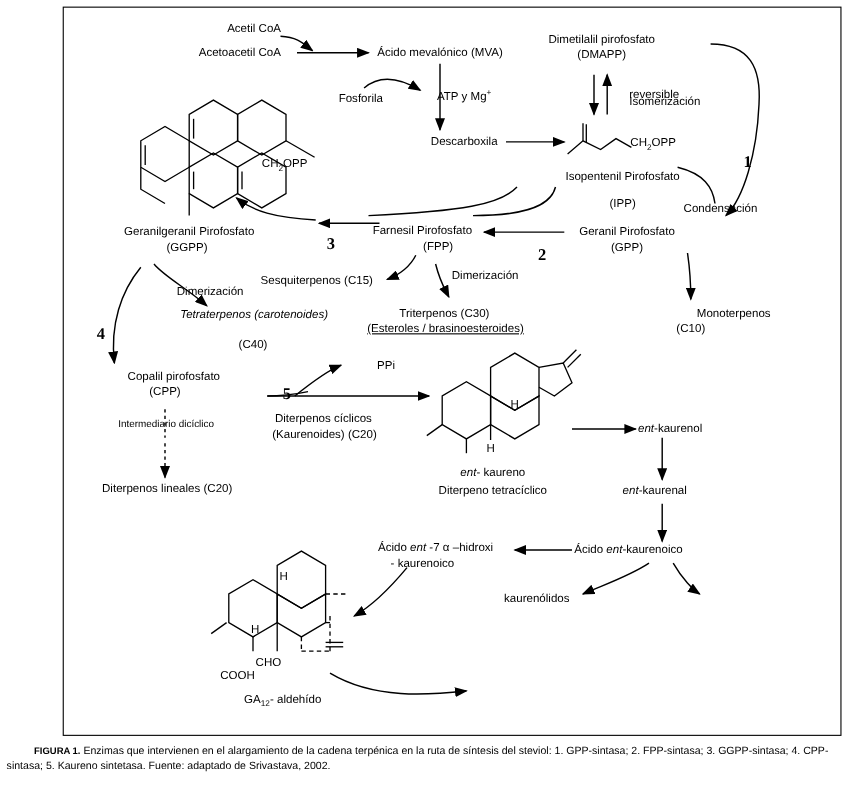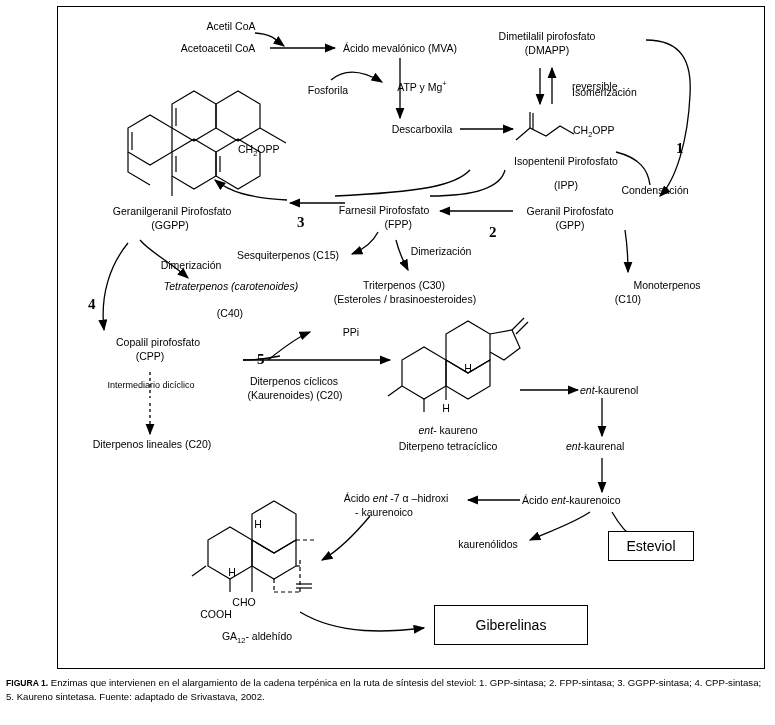--- a/index.html
+++ b/index.html
@@ -3,21 +3,21 @@
 <meta charset="utf-8">
 <style>
   html,body{margin:0;padding:0;background:#ffffff;}
   body{width:775px;height:725px;font-family:"Liberation Sans",sans-serif;color:#000;}
   #wrap{position:relative;width:775px;height:725px;overflow:hidden;}
   .frame{position:absolute;left:57px;top:6px;width:706px;height:661px;border:1px solid #000;background:#fff;}
   .lbl{position:absolute;font-size:10.5px;line-height:1.15;text-align:center;white-space:nowrap;}
   .num{position:absolute;font-weight:bold;font-size:15px;font-family:"Liberation Serif",serif;}
   .box{position:absolute;border:1px solid #000;background:#fff;display:flex;align-items:center;justify-content:center;font-size:14px;}
   .caption{position:absolute;left:6px;top:676px;width:762px;font-size:9.6px;line-height:1.45;}
-  .caption b{font-size:8.6px;}
+  .caption b{font-size:8.6px;margin-left:25px;}
   svg.overlay{position:absolute;left:0;top:0;width:775px;height:725px;pointer-events:none;}
   .it{font-style:italic;margin-top:26px;}
   sub{font-size:7.5px;}
   sup{font-size:7.5px;}
 </style>
 </head>
 <body>
 
 <div id="wrap">
   <div class="frame"></div>
@@ -168,21 +168,21 @@
 
   <div class="lbl" style="left:312px;top:204px;width:144px;">Farnesil   Pirofosfato</div>
   <div class="lbl" style="left:362px;top:218px;width:50px;text-align:right;">(FPP)</div>
 
   <div class="lbl" style="left:512px;top:205px;width:116px;">Geranil Pirofosfato</div>
   <div class="lbl" style="left:544px;top:219px;width:52px;">(GPP)</div>
 
   <div class="lbl" style="left:402px;top:245px;width:78px;">Dimerización</div>
   <div class="lbl" style="left:222px;top:249px;width:132px;">Sesquiterpenos (C15)</div>
   <div class="lbl" style="left:348px;top:279px;width:112px;">Triterpenos (C30)</div>
-  <div class="lbl" style="left:330px;top:293px;width:150px;">(Esteroles / brasinoesteroides)</div>
+  <div class="lbl" style="left:330px;top:293px;width:150px;text-decoration:underline;">(Esteroles / brasinoesteroides)</div>
 
   <div class="lbl" style="left:588px;top:279px;width:80px;margin-left:39px;">Monoterpenos</div>
   <div class="lbl" style="left:604px;top:293px;width:48px;">(C10)</div>
 
   <div class="lbl" style="left:152px;top:259px;width:78px;">Dimerización</div>
   <div class="lbl" style="left:148px;top:280px;width:166px;font-style:italic;">Tetraterpenos (carotenoides)</div>
   <div class="lbl" style="left:206px;top:307px;width:48px;">(C40)</div>
 
   <div class="lbl" style="left:96px;top:336px;width:124px;">Copalil pirofosfato</div>
   <div class="lbl" style="left:126px;top:350px;width:48px;">(CPP)</div>
@@ -206,26 +206,20 @@
   <div class="lbl" style="left:334px;top:506px;width:100px;">- kaurenoico</div>
 
   <div class="lbl" style="left:444px;top:538px;width:88px;">kaurenólidos</div>
 
   <div class="lbl" style="left:252px;top:518px;width:12px;">H</div>
   <div class="lbl" style="left:226px;top:566px;width:12px;">H</div>
   <div class="lbl" style="left:196px;top:608px;width:40px;">COOH</div>
   <div class="lbl" style="left:228px;top:596px;width:32px;">CHO</div>
   <div class="lbl" style="left:202px;top:630px;width:110px;">GA<sub>12</sub>- aldehído</div>
 
-  <div class="box" style="left:608px;top:531px;width:84px;height:28px;">
-    <span>Esteviol</span>
-  </div>
-  <div class="box" style="left:434px;top:605px;width:152px;height:38px;">
-    <span>Giberelinas</span>
-  </div>
 
   <div class="num" style="left:676px;top:140px;">1</div>
   <div class="num" style="left:489px;top:224px;">2</div>
   <div class="num" style="left:297px;top:214px;">3</div>
   <div class="num" style="left:88px;top:296px;">4</div>
   <div class="num" style="left:257px;top:351px;">5</div>
 
   <div class="caption">
     <b>FIGURA 1.</b><span> Enzimas que intervienen en el alargamiento de la cadena terpénica en la ruta de síntesis del steviol: 1. GPP-sintasa; 2. FPP-sintasa; 3. GGPP-sintasa; 4. CPP-sintasa; 5. Kaureno sintetasa. Fuente: adaptado de Srivastava, 2002.</span>
   </div>

